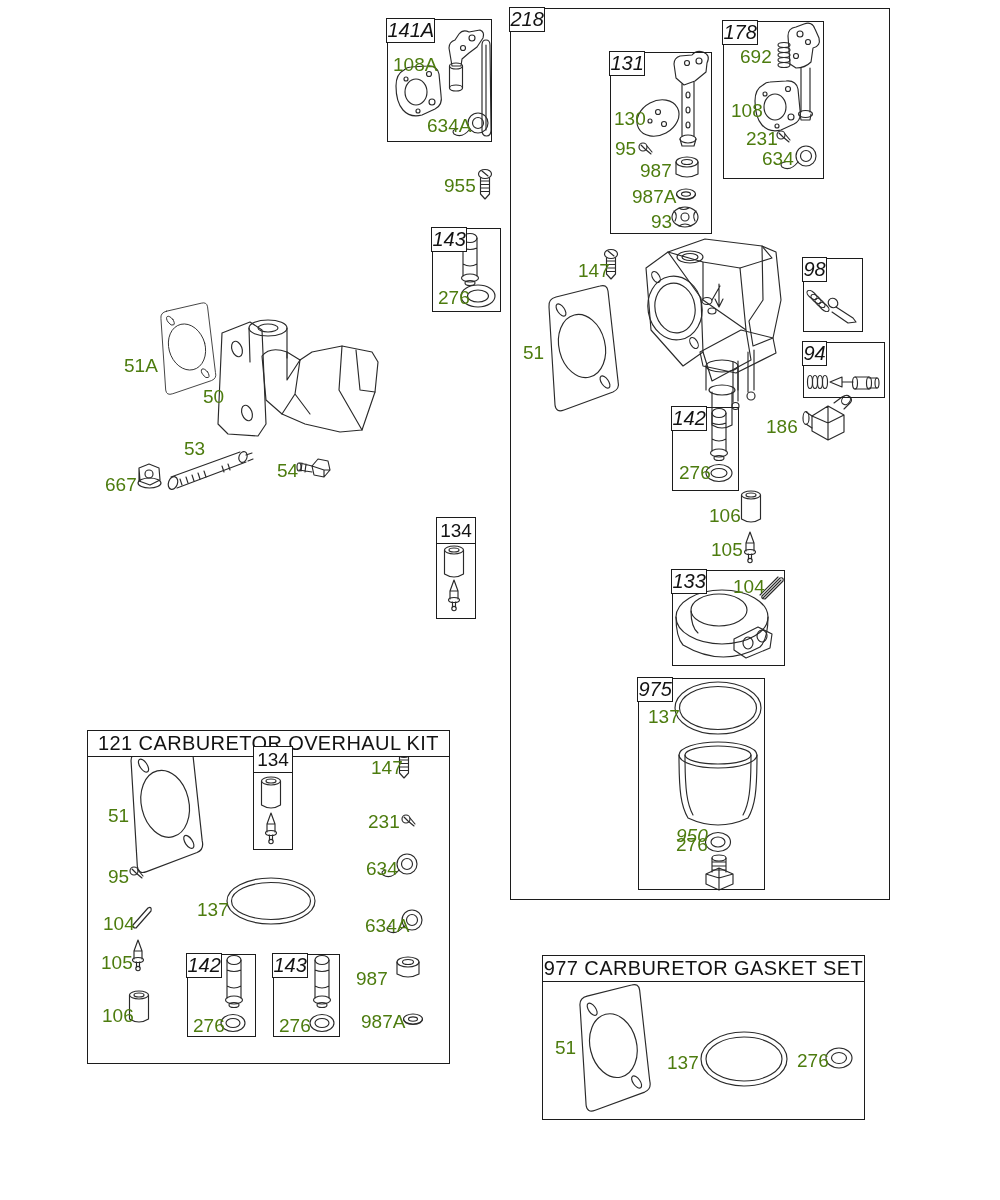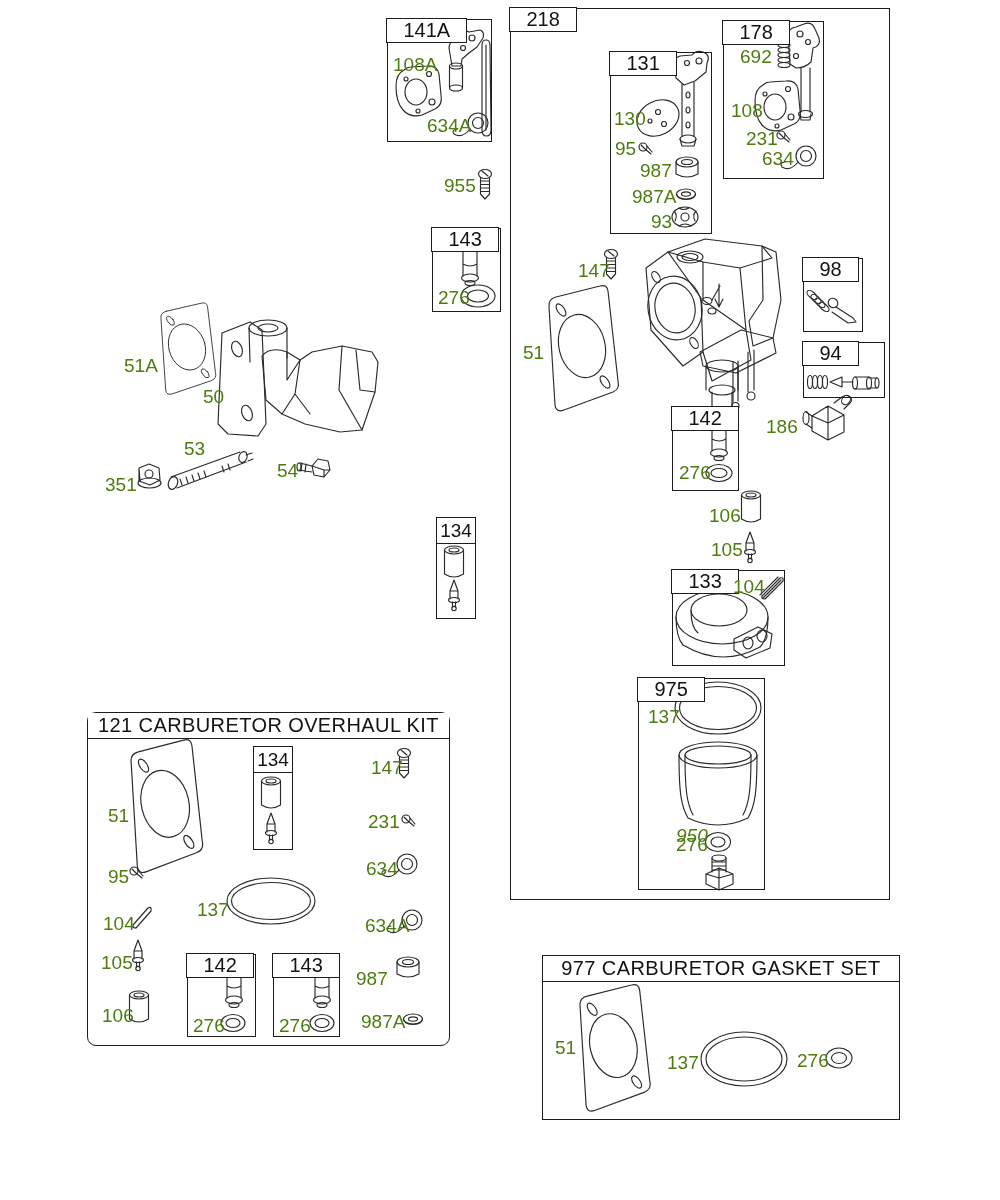--- a/index.html
+++ b/index.html
@@ -2,22 +2,22 @@
 <html><head>
 <meta charset="utf-8">
 <style>
   html,body { margin:0; padding:0; background:#ffffff; }
   body { width:1000px; height:1200px; position:relative; overflow:hidden;
          font-family:"Liberation Sans", sans-serif; color:#131313; }
   .stage { position:absolute; left:0; top:0; width:1000px; height:1200px; }
   svg.art { position:absolute; left:0; top:0; z-index:1; }
   .pbox { position:absolute; border:1.6px solid #1c1c1c; z-index:2; background:transparent; }
   .pbox-header { position:absolute; top:-1.6px; left:-1.6px; background:#ffffff;
-                 border:1.6px solid #1c1c1c; padding:0 16px; font-size:20px; line-height:23px;
-                 white-space:nowrap; z-index:3; }
+                 border:1.6px solid #1c1c1c; padding:0 0; font-size:20px; line-height:23px;
+                 white-space:nowrap; z-index:3;font-style:italic; }
   .pbox-header-full { position:absolute; top:0; left:0; width:100%; text-align:center;
                       border-bottom:1.6px solid #1c1c1c; font-size:19px; line-height:25px;
                       background:#ffffff; z-index:3; }
   .titlebar { position:absolute; top:0; left:0; width:100%; text-align:center;
               border-bottom:1.6px solid #1c1c1c; font-size:20px; line-height:25px;
               letter-spacing:0.4px; background:#ffffff; z-index:3; white-space:nowrap; }
   .plabel { position:absolute; font-size:19px; line-height:20px; color:#4d7c0f;
             z-index:4; white-space:nowrap; }
 </style>
 </head>
@@ -395,37 +395,37 @@
 </div>
 
 <div class="pbox" style="left:638px; top:678px; width:125px; height:210px;">
   <div class="pbox-header">975</div>
 </div>
 
 <div class="pbox" style="left:436px; top:517px; width:38px; height:100px;">
   <div class="pbox-header-full">134</div>
 </div>
 
-<div class="pbox" style="left:87px; top:712px; width:361px; height:332px;border-radius:9px;">
+<div class="pbox" style="left:87px; top:730px; width:361px; height:332px;">
   <div class="titlebar">121 CARBURETOR OVERHAUL KIT</div>
 </div>
 
 <div class="pbox" style="left:253px; top:746px; width:38px; height:102px;">
   <div class="pbox-header-full">134</div>
 </div>
 
 <div class="pbox" style="left:187px; top:954px; width:67px; height:81px;">
   <div class="pbox-header">142</div>
 </div>
 
 <div class="pbox" style="left:273px; top:954px; width:65px; height:81px;">
   <div class="pbox-header">143</div>
 </div>
 
-<div class="pbox" style="left:542px; top:955px; width:321px; height:163px;padding-left:35px;">
+<div class="pbox" style="left:542px; top:955px; width:321px; height:163px;">
   <div class="titlebar">977 CARBURETOR GASKET SET</div>
 </div>
 
 <div class="plabel" style="left:393px; top:55px;">108A</div>
 <div class="plabel" style="left:427px; top:116px;">634A</div>
 
 <div class="plabel" style="left:444px; top:176px;">955</div>
 <div class="plabel" style="left:438px; top:288px;">276</div>
 
 <div class="plabel" style="left:614px; top:109px;">130</div>
@@ -446,21 +446,21 @@
 <div class="plabel" style="left:709px; top:506px;">106</div>
 <div class="plabel" style="left:711px; top:540px;">105</div>
 <div class="plabel" style="left:733px; top:577px;">104</div>
 <div class="plabel" style="left:648px; top:707px;">137</div>
 <div class="plabel" style="left:676px; top:835px;">276</div>
 <div class="plabel" style="left:676px; top:826px;font-style:italic;">950</div>
 
 <div class="plabel" style="left:124px; top:356px;">51A</div>
 <div class="plabel" style="left:203px; top:387px;">50</div>
 <div class="plabel" style="left:184px; top:439px;">53</div>
-<div class="plabel" style="left:105px; top:475px;">351</div>
+<div class="plabel" style="left:105px; top:475px;">667</div>
 <div class="plabel" style="left:277px; top:461px;">54</div>
 
 <div class="plabel" style="left:108px; top:806px;">51</div>
 <div class="plabel" style="left:108px; top:867px;">95</div>
 <div class="plabel" style="left:371px; top:758px;">147</div>
 <div class="plabel" style="left:368px; top:812px;">231</div>
 <div class="plabel" style="left:366px; top:859px;">634</div>
 <div class="plabel" style="left:103px; top:914px;">104</div>
 <div class="plabel" style="left:197px; top:900px;">137</div>
 <div class="plabel" style="left:365px; top:916px;">634A</div>

